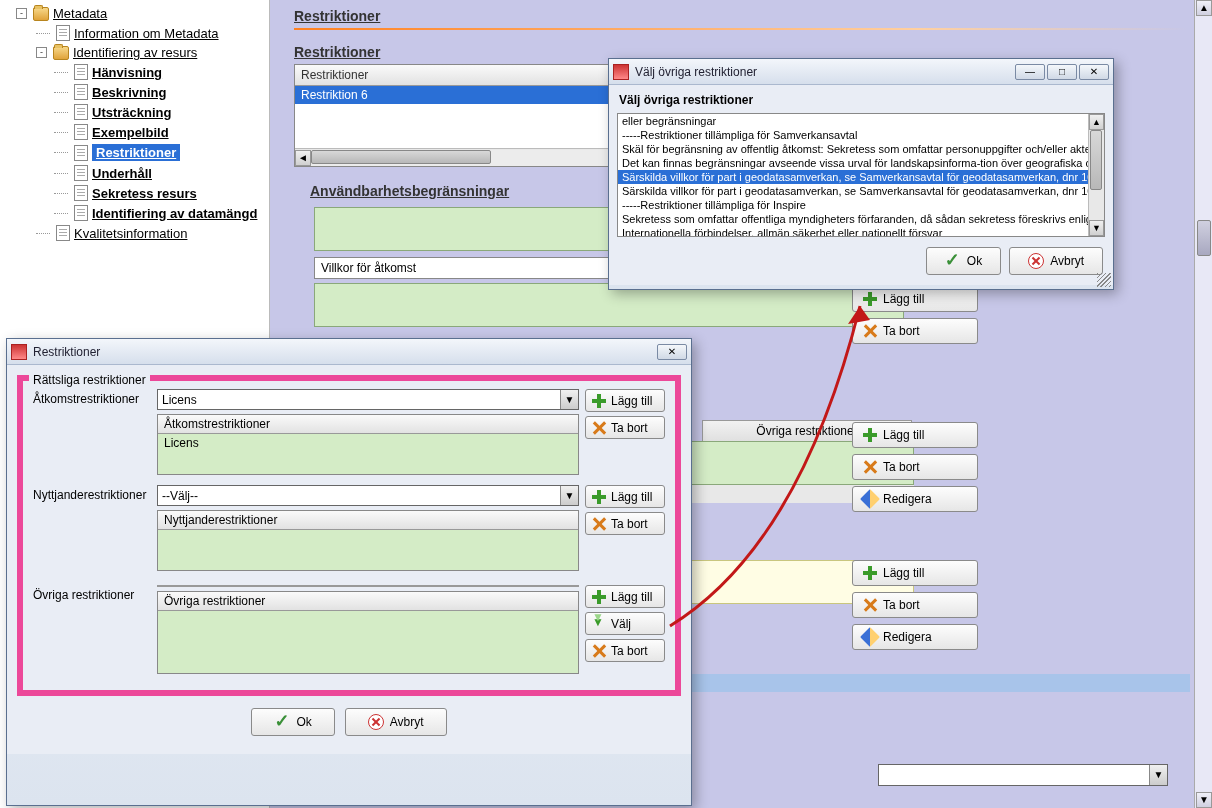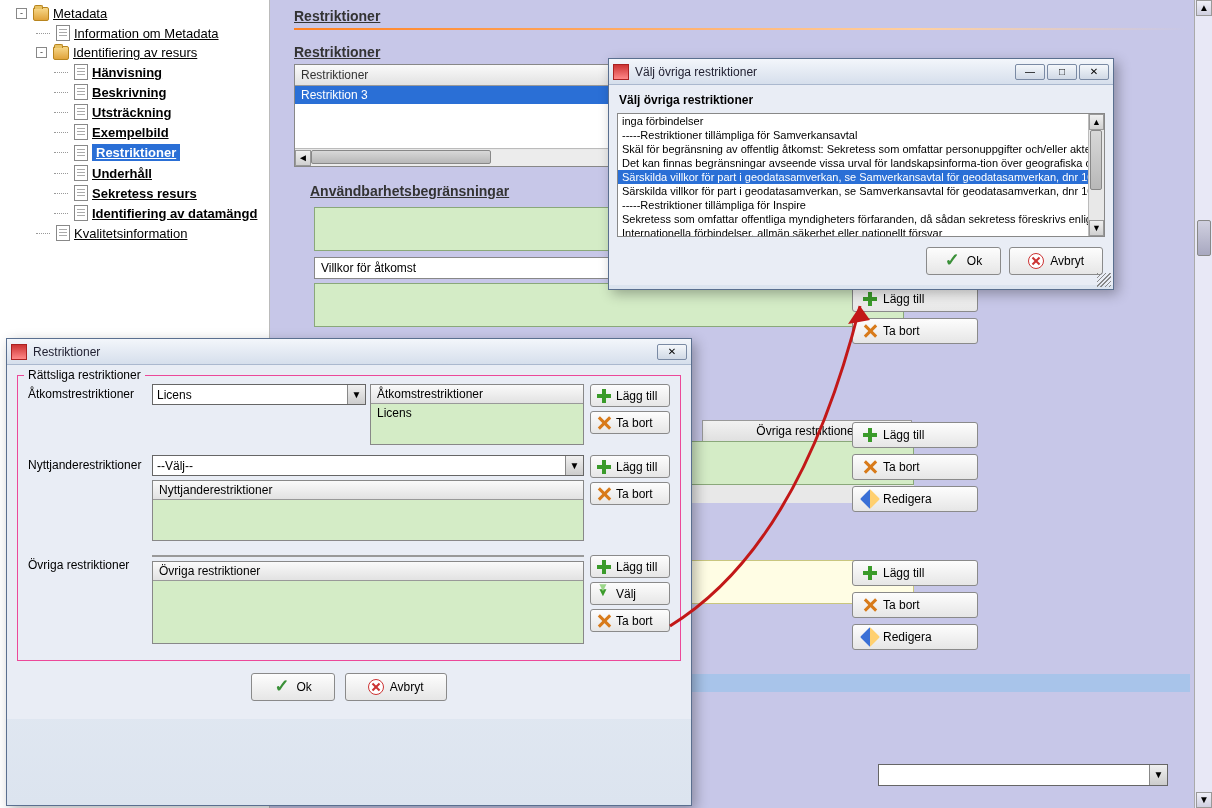--- a/index.html
+++ b/index.html
@@ -87,21 +87,21 @@
   
   .dialog{position:absolute;background:linear-gradient(#eef2f8,#dce4ef);border:1px solid #5a6f8f;box-shadow:4px 4px 12px rgba(0,0,0,0.3);}
   .dialog .titlebar{height:26px;background:linear-gradient(#f3f6fb,#d6dfec);display:flex;align-items:center;padding:0 4px;border-bottom:1px solid #aab8ce;}
   .dialog .titlebar .appicon{width:16px;height:16px;background:linear-gradient(#c33,#f88);border:1px solid #a22;margin-right:6px;}
   .dialog .titlebar .ttxt{font-size:12px;color:#223;}
   .dialog .winbtns{margin-left:auto;display:flex;gap:2px;}
   .dialog .winbtn{width:30px;height:16px;border:1px solid #7a8aa4;background:linear-gradient(#f4f7fb,#d0d9e6);border-radius:2px;font-size:10px;text-align:center;line-height:14px;cursor:pointer;}
   .dialog .body{background:#e9edf5;padding:8px;}
   
   .dlg1 { left:6px; top:338px; width:686px; height:468px;}
-  .dlg1 .fset{border:1px solid #ec4899;margin:2px;padding:8px 10px 10px 10px;position:relative;background:transparent;}
+  .dlg1 .fset{border:6px solid #ec4899;margin:2px;padding:8px 10px 10px 10px;position:relative;background:transparent;}
   .dlg1 .fset .legend{position:absolute;top:-8px;left:6px;background:#e9edf5;padding:0 4px;font-size:12px;}
   .dlg1 .row3{display:flex;align-items:flex-start;gap:6px;margin-bottom:6px;}
   .dlg1 .lbl{width:118px;font-size:12px;padding-top:3px;}
   .dlg1 .combo{flex:1;display:flex;border:1px solid #666;background:#fff;height:21px;}
   .dlg1 .combo input{flex:1;border:none;padding:0 4px;font-size:12px;outline:none;}
   .dlg1 .combo .arrow{width:18px;background:linear-gradient(#f0f0f0,#ccc);border-left:1px solid #888;text-align:center;font-size:10px;line-height:19px;}
   .dlg1 .btncol{width:80px;display:flex;flex-direction:column;gap:4px;}
   .dlg1 .sbtn{display:flex;align-items:center;gap:5px;background:linear-gradient(#fdfdfd,#e6e6e6);border:1px solid #8a8a8a;border-radius:3px;padding:2px 6px;font-size:12px;cursor:pointer;height:23px;}
   .dlg1 .list{flex:1;border:1px solid #888;background:#fff;}
   .dlg1 .list .lhdr{background:linear-gradient(#fafafa,#e2e2e2);border-bottom:1px solid #999;padding:2px 6px;font-size:12px;}
@@ -204,21 +204,21 @@
     <div class="arrow" style="bottom:0">▼</div>
   </div>
 
   <div class="section-title">Restriktioner</div>
   <div class="hr-orange"></div>
 
   <div class="section-title">Restriktioner</div>
 
   <div class="rest-list" style="width:620px;">
     <div class="hdr">Restriktioner</div>
-    <div class="row">Restriktion 3</div>
+    <div class="row">Restriktion 6</div>
     <div class="blank"></div>
     <div class="hscroll">
       <div class="harrow">◄</div>
       <div class="htrack">
           <div class="hthumb"></div>
         </div>
       <div class="harrow">►</div>
     </div>
   </div>
 
@@ -300,21 +300,21 @@
     <div class="winbtns">
       <div class="winbtn">✕</div>
     </div>
   </div>
   <div class="body">
     <div class="fset">
       <div class="legend">Rättsliga restriktioner</div>
 
       <div class="row3">
         <div class="lbl">Åtkomstrestriktioner</div>
-        <div style="flex:1;display:flex;flex-direction:row;gap:4px;">
+        <div style="flex:1;display:flex;flex-direction:column;gap:4px;">
           <div class="combo">
             <input value="Licens" style="">
             <div class="arrow">▼</div>
           </div>
           <div class="list">
             <div class="lhdr">Åtkomstrestriktioner</div>
             <div class="lbody">Licens</div>
           </div>
         </div>
         <div class="btncol">
@@ -400,21 +400,21 @@
     <div class="winbtns">
       <div class="winbtn">—</div>
       <div class="winbtn">□</div>
       <div class="winbtn">✕</div>
     </div>
   </div>
   <div class="body">
     <div class="hdr2">Välj övriga restriktioner</div>
     <div class="listbox">
       <div id="dlg2-items">
-          <div class="item">inga förbindelser</div>
+          <div class="item">eller begränsningar</div>
           <div class="item">-----Restriktioner tillämpliga för Samverkansavtal</div>
           <div class="item">Skäl för begränsning av offentlig åtkomst: Sekretess som omfattar personuppgifter och/eller akter om</div>
           <div class="item">Det kan finnas begränsningar avseende vissa urval för landskapsinforma-tion över geografiska områ</div>
           <div class="item sel">Särskilda villkor för part i geodatasamverkan, se Samverkansavtal för geodatasamverkan, dnr 109-2</div>
           <div class="item">Särskilda villkor för part i geodatasamverkan, se Samverkansavtal för geodatasamverkan, dnr 109-2</div>
           <div class="item">-----Restriktioner tillämpliga för Inspire</div>
           <div class="item">Sekretess som omfattar offentliga myndigheters förfaranden, då sådan sekretess föreskrivs enligt lag</div>
           <div class="item">Internationella förbindelser, allmän säkerhet eller nationellt försvar</div>
         </div>
       <div class="vbar">

